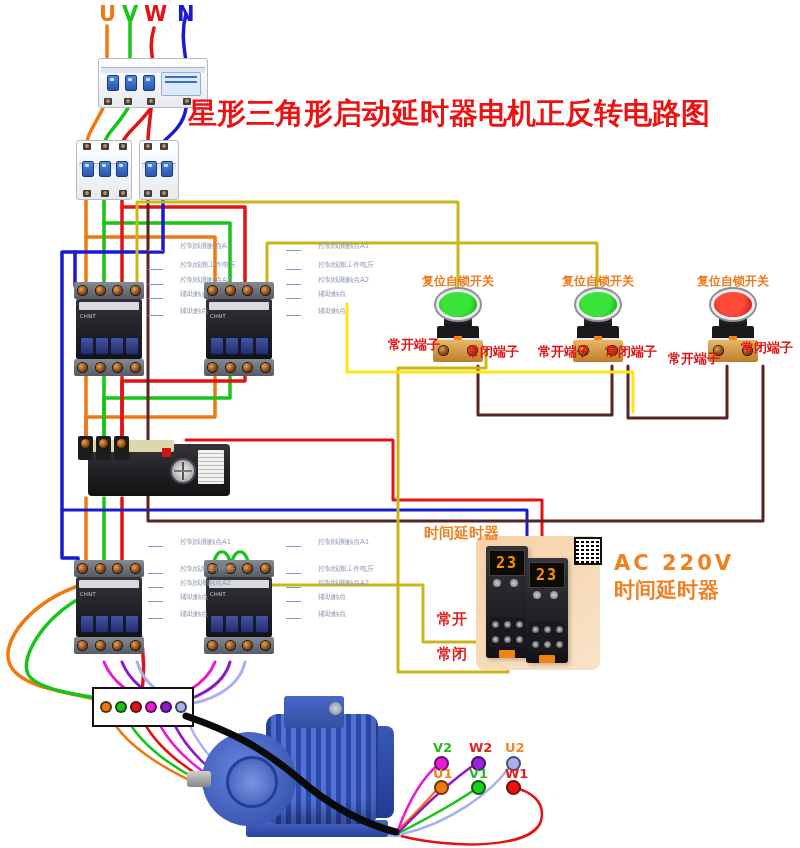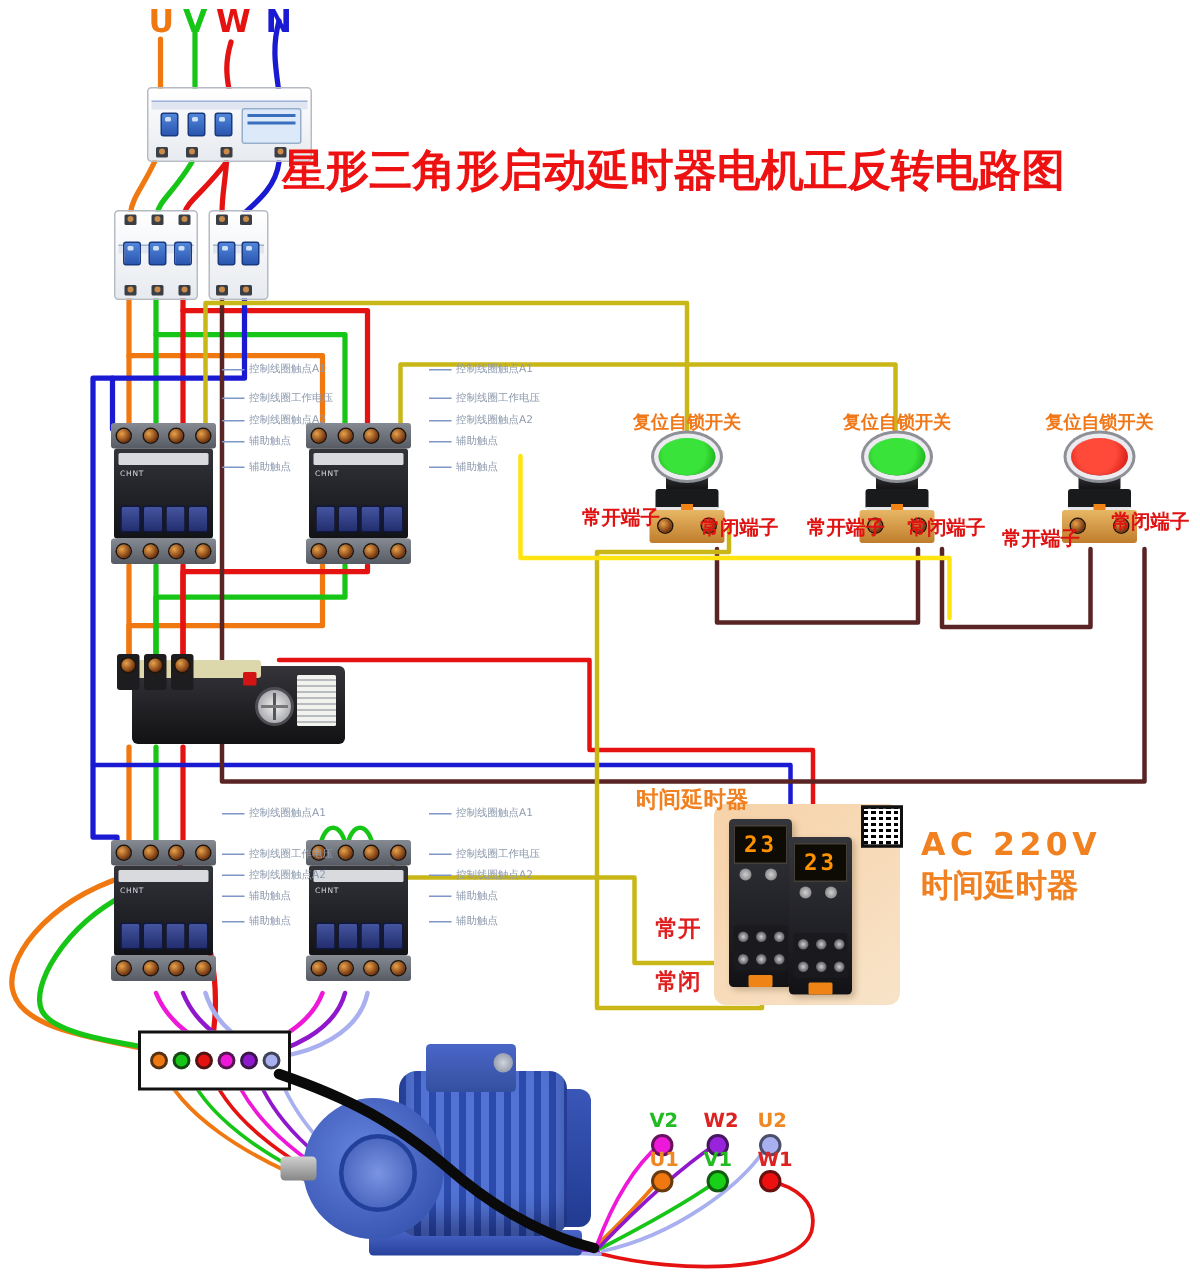--- a/index.html
+++ b/index.html
@@ -26,21 +26,21 @@
   
   .contactor{position:absolute;width:70px;height:94px;z-index:2;}
   .ct-top,.ct-bot{position:absolute;left:0;width:100%;height:17px;background:linear-gradient(#858a93,#565b63);border-radius:2px;display:flex;justify-content:space-around;align-items:center;}
   .ct-top{top:0}.ct-bot{bottom:0}
   .screw{width:9px;height:9px;border-radius:50%;background:radial-gradient(circle at 35% 35%,#e8a24a,#6e2f0c 75%);box-shadow:0 0 0 1px #211407;}
   .ct-mid{position:absolute;top:17px;bottom:17px;left:2px;right:2px;background:linear-gradient(#33343a,#121316);border-radius:2px;}
   .ct-plate{position:absolute;left:3px;top:3px;right:3px;height:8px;background:#d8dade;border-radius:1px;}
   .ct-brand{position:absolute;left:4px;top:14px;color:#d4d8dd;font-size:5px;letter-spacing:.5px;}
   .ct-blues{position:absolute;left:3px;right:3px;bottom:4px;display:flex;justify-content:space-around;}
   .bluebtn{width:12px;height:16px;background:linear-gradient(#44549f,#222e6e);border-radius:2px;border:1px solid #11173d;}
-  .clabel{position:absolute;display:flex;align-items:center;gap:3px;font-size:7px;color:#8d9aae;white-space:nowrap;z-index:2;}
+  .clabel{position:absolute;display:flex;align-items:flex-end;gap:17px;font-size:7px;color:#8d9aae;white-space:nowrap;z-index:2;}
   .clabel i{display:block;width:15px;height:1px;background:#7f96c8;}
 
   
   .threlay{position:absolute;left:74px;top:436px;width:158px;height:62px;z-index:2;}
   .th-body{position:absolute;left:14px;top:8px;width:142px;height:52px;background:linear-gradient(#34343a,#121214);border-radius:4px;}
   .th-cream{position:absolute;left:16px;top:4px;width:84px;height:12px;background:#ddd8ab;border-radius:2px;}
   .tpost{position:absolute;top:0;width:15px;height:24px;background:#1d1d20;border-radius:2px;}
   .tpost .screw{position:absolute;left:3px;top:3px;}
   .dial{position:absolute;left:96px;top:22px;width:22px;height:22px;border-radius:50%;background:radial-gradient(#f2f2f2,#8f9096);border:2px solid #4c4c52;}
   .dial:before{content:"";position:absolute;left:10px;top:2px;width:2px;height:18px;background:#555;}

